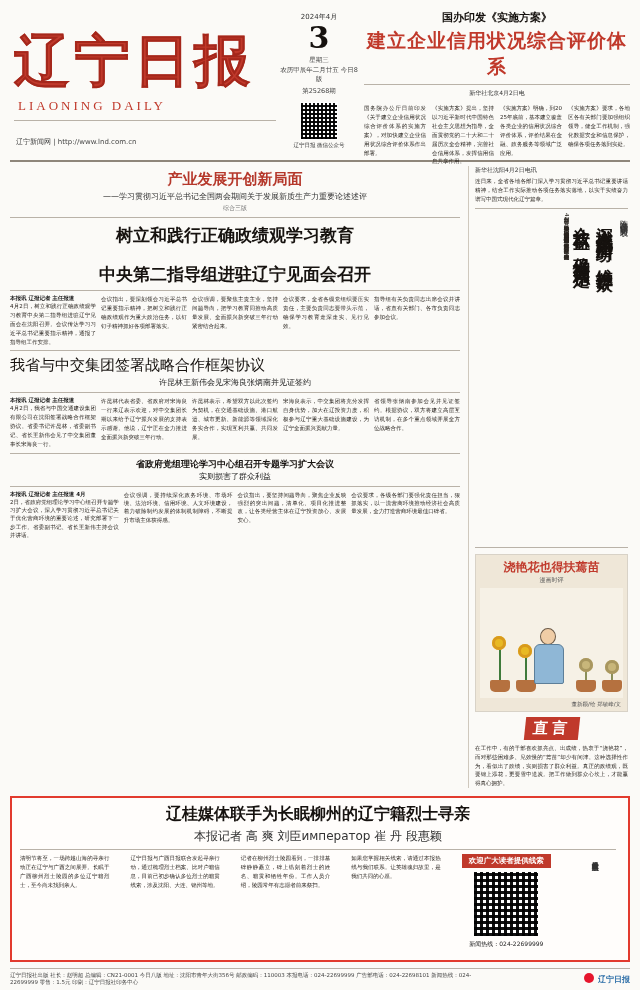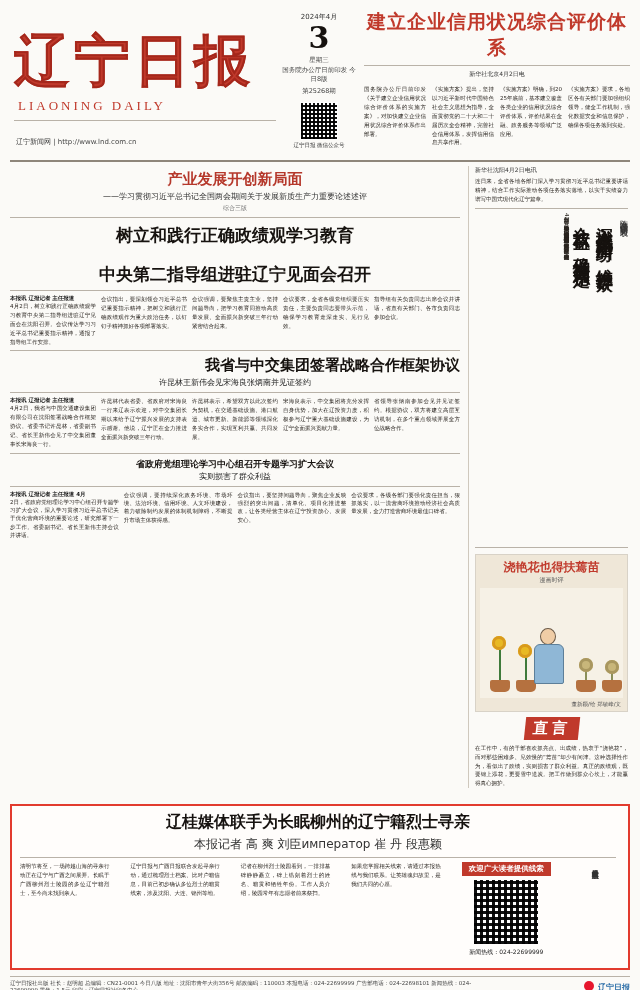--- a/index.html
+++ b/index.html
@@ -77,21 +77,21 @@
     font-family:"DejaVu Serif", serif; margin:4px 0 2px 0;
   }
   .sec-sub2 { text-align:center; font-size:8px; color:#333; }
   .tag { text-align:center; font-size:6px; color:#777; margin-top:2px; }
 
   .hl1 {
     text-align:center; font-size:17px; font-weight:bold;
     font-family:"DejaVu Serif", serif; line-height:1.35; margin:6px 0 2px 0;
   }
   .hl2 {
-    text-align:right; font-size:15px; font-weight:bold;
+    text-align:left; font-size:15px; font-weight:normal;
     font-family:"DejaVu Serif", serif; margin:5px 0 2px 0;
   }
   .subline { text-align:center; font-size:8px; color:#222; margin-bottom:3px;}
 
   .cols5 { display:flex; gap:5px; }
   .cols5 > div { flex:1; }
   .cols4 { display:flex; gap:5px; }
   .cols4 > div { flex:1; }
 
   .lead-label { font-size:5.5px; font-weight:bold; color:#111; }
@@ -130,21 +130,21 @@
   .illus-cap { text-align:right; font-size:5.5px; color:#555; padding:0 6px 3px 0;}
 
   .zy-badge {
     display:inline-block; background:#c0392b; color:#fff; font-weight:bold;
     font-family:"DejaVu Serif", serif; font-size:15px; padding:2px 8px; letter-spacing:4px;
     transform:skewX(-6deg);
   }
 
   
   .hilite {
-    border:2px solid #e23b2e; margin-top:16px; padding:6px 12px 8px 8px; background:#fffdfb;
+    border:2px solid #e23b2e; margin-top:8px; padding:6px 12px 8px 8px; background:#fffdfb;
   }
   .hl-title {
     text-align:center; font-size:16px; font-weight:bold;
     font-family:"DejaVu Serif", serif;
   }
   .hl-by { text-align:center; font-size:12px; color:#333; margin:3px 0 4px 0;}
   .hl-cols { display:flex; gap:21px; }
   .hl-cols > div { flex:1; }
   .qr-panel { width:92px; text-align:center; }
   .qr-panel .cta {
@@ -183,29 +183,30 @@
       <div class="logo-cn">辽宁日报</div>
       <div class="logo-en">LIAONING DAILY</div>
       <hr class="rule" style="margin:6px 4px 0 4px">
       <div class="logo-url">辽宁新闻网 | http://www.lnd.com.cn</div>
     </div>
 
     <div class="mh-date">
       <div class="ymd">2024年4月</div>
       <div class="big">3</div>
       <div class="lunar">星期三</div>
-      <div class="lunar">国务院办公厅日前印发
+      <div class="lunar">农历甲辰年二月廿五
 今日8版</div>
       <div class="issue">第25268期</div>
       <div class="qr"></div>
       <div class="qr-cap">辽宁日报
 微信公众号</div>
     </div>
 
     <div class="mh-lead">
+      <div class="kicker">国办印发《实施方案》</div>
       <div class="headline">建立企业信用状况综合评价体系</div>
       <hr class="rule">
       <div style="font-size:6px;text-align:center;color:#333">新华社北京4月2日电</div>
       <div class="mh-cols">
         <div class="c">
             <div class="txt">国务院办公厅日前印发《关于建立企业信用状况综合评价体系的实施方案》，对加快建立企业信用状况综合评价体系作出部署。</div>
           </div>
         <div class="c">
             <div class="txt">《实施方案》提出，坚持以习近平新时代中国特色社会主义思想为指导，全面贯彻党的二十大和二十届历次全会精神，完善社会信用体系，发挥信用信息共享作用。</div>
           </div>

